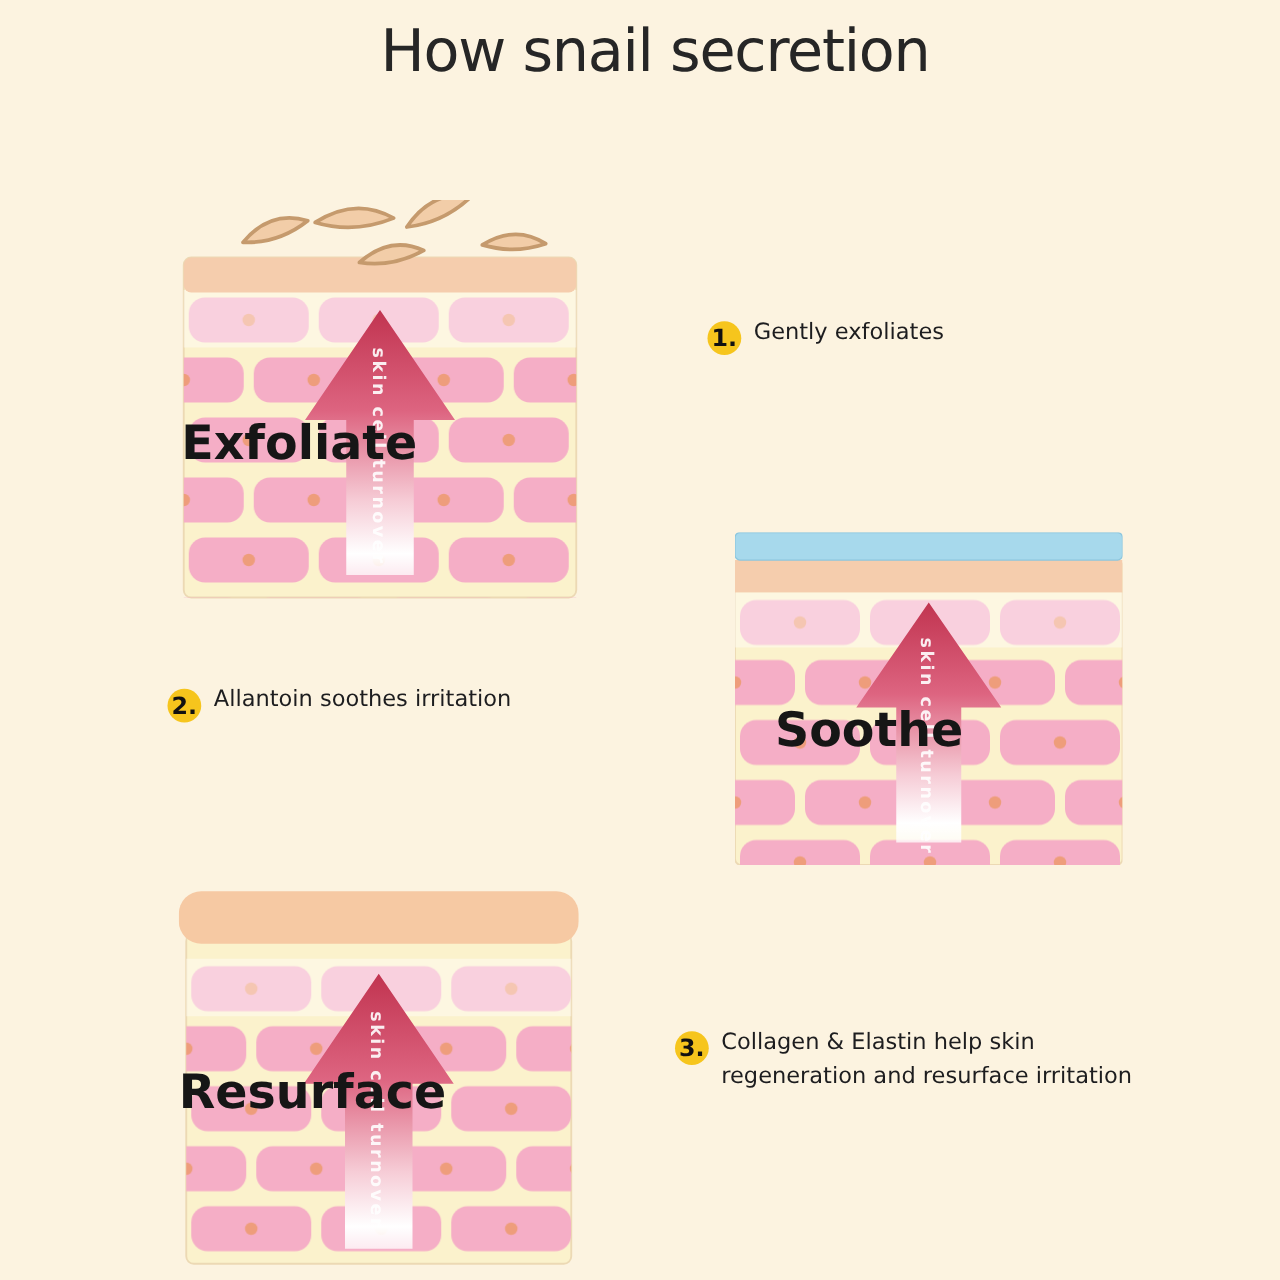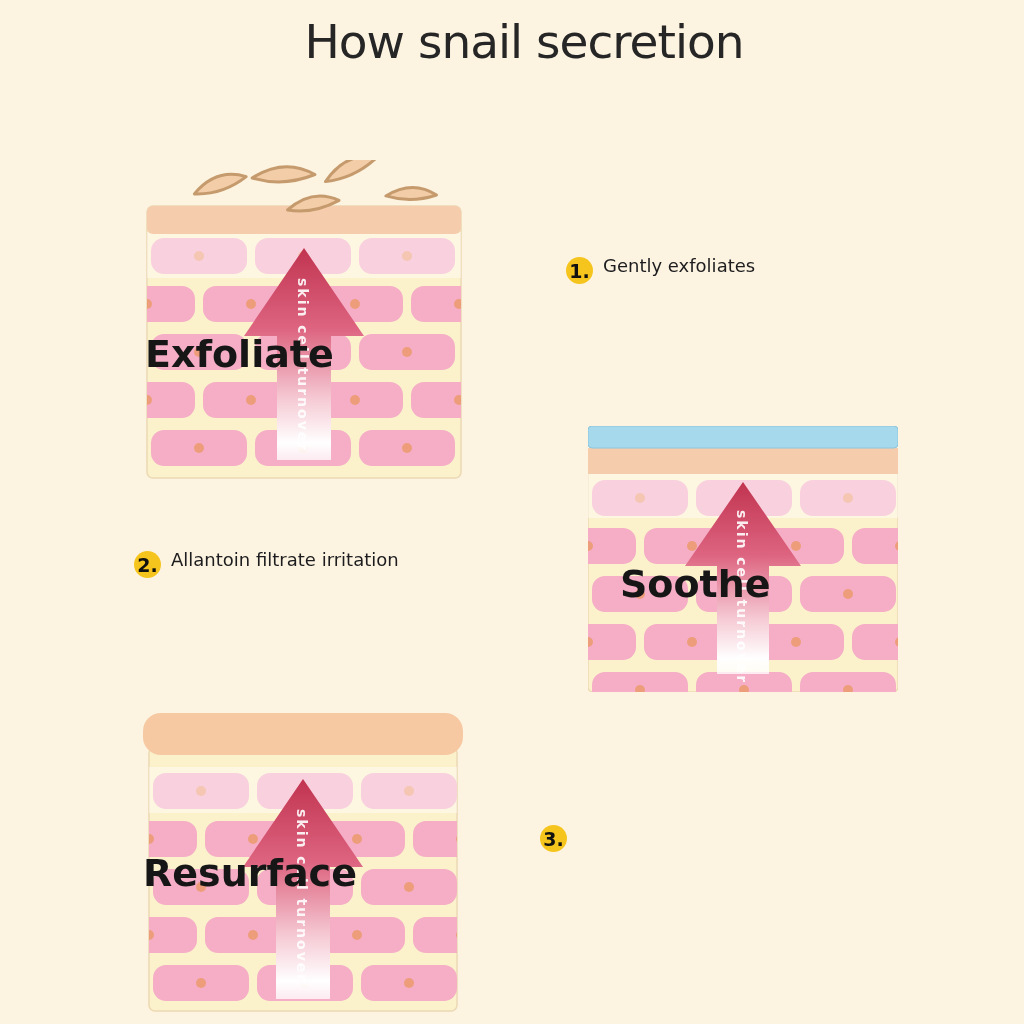--- a/index.html
+++ b/index.html
@@ -93,21 +93,21 @@
     <div class="diagram-label">Exfoliate</div>
   </div>
 
   <div class="step step-1">
     <div class="badge">1.</div>
     <div class="step-text">Gently exfoliates</div>
   </div>
 
   <div class="step step-2">
     <div class="badge">2.</div>
-    <div class="step-text">Allantoin filtrate irritation</div>
+    <div class="step-text">Allantoin soothes irritation</div>
   </div>
 
   <div class="diagram diagram-2">
     <svg width="310" height="266" viewBox="0 0 310 266">
       <rect x="0" y="22" width="310" height="244" rx="5" fill="#fbf2cc" stroke="#ecd9b4" stroke-width="1.5"></rect>
       <rect x="0" y="22" width="310" height="26" fill="#f5cdad"></rect>
       <g transform="translate(0,48)">
         <rect width="310" height="218" fill="url(#bricks)"></rect>
       </g>
       <rect x="0" y="48" width="310" height="44" fill="#ffffff" opacity="0.42"></rect>
@@ -127,15 +127,16 @@
       <rect x="6" y="64" width="308" height="46" fill="#ffffff" opacity="0.42"></rect>
       <rect x="0" y="10" width="320" height="42" rx="18" fill="#f6c9a3"></rect>
       <polygon points="160,76 220,164 187,164 187,296 133,296 133,164 100,164" fill="url(#arrowGrad)"></polygon>
       <text class="arrow-text" transform="translate(154 106) rotate(90)">skin cell turnover</text>
     </svg>
     <div class="diagram-label">Resurface</div>
   </div>
 
   <div class="step step-3">
     <div class="badge">3.</div>
+    <div class="step-text">Collagen &amp; Elastin help skin regeneration and resurface irritation</div>
   </div>
 
 </div>
 
 </body></html>

